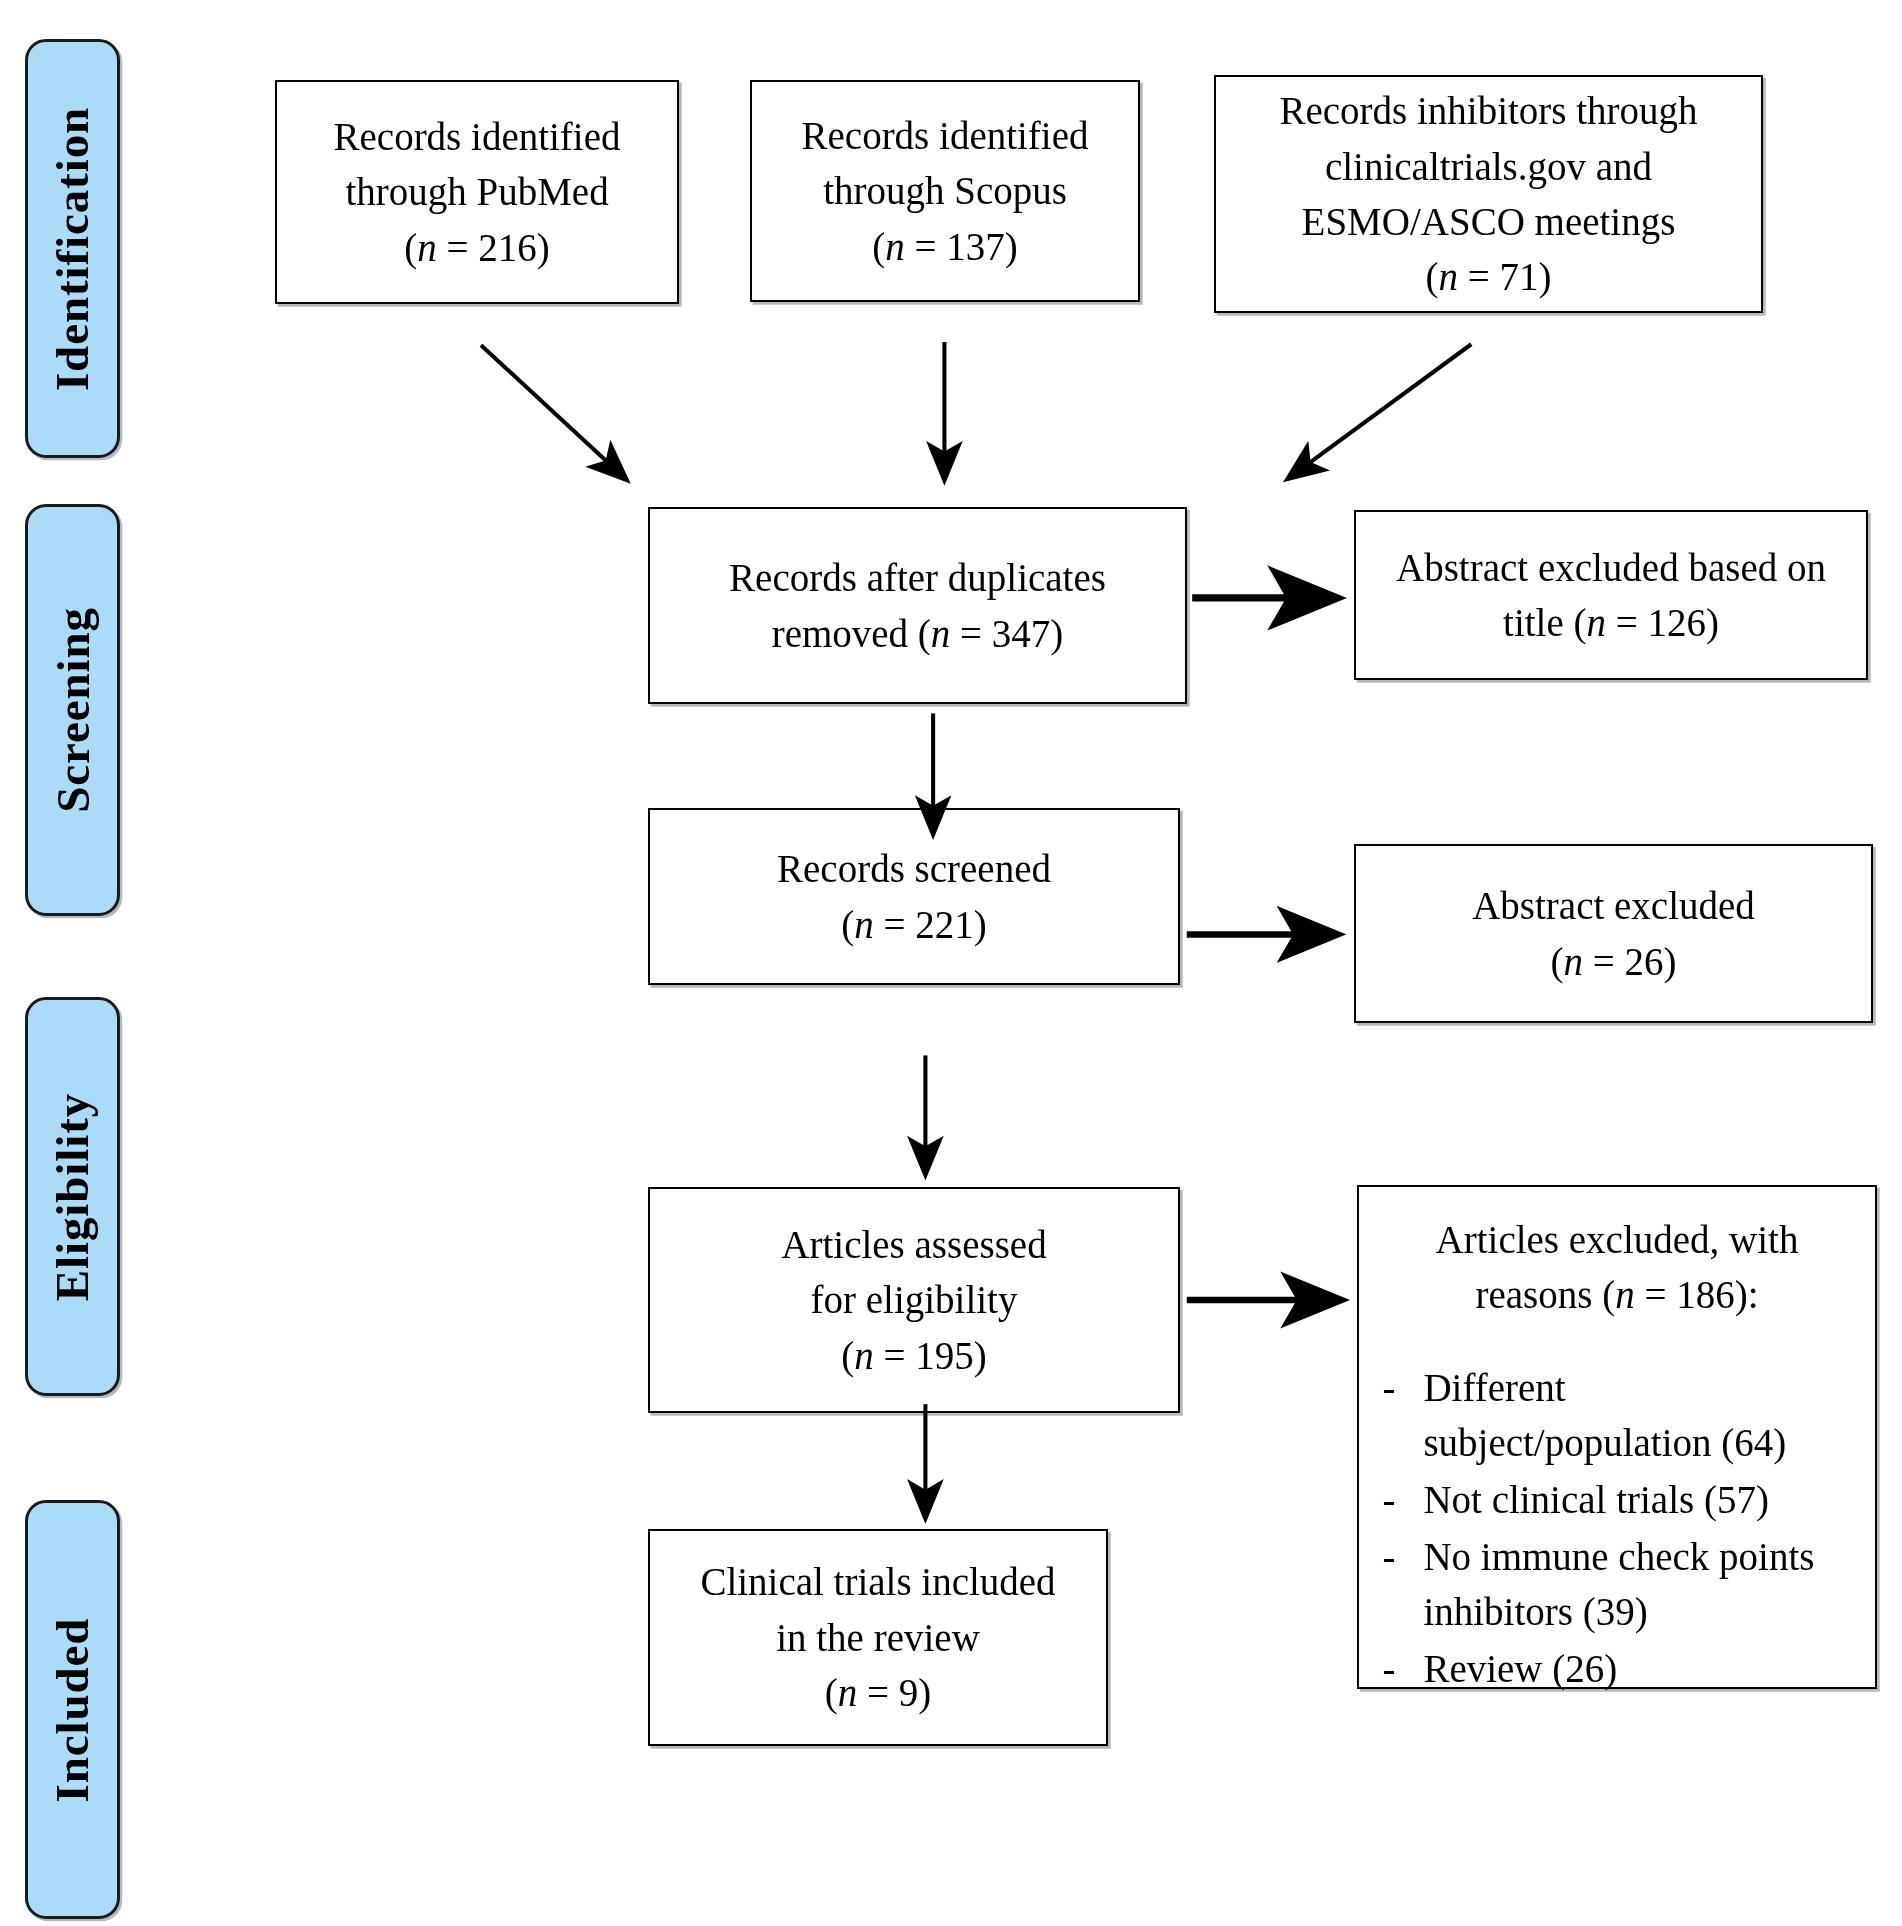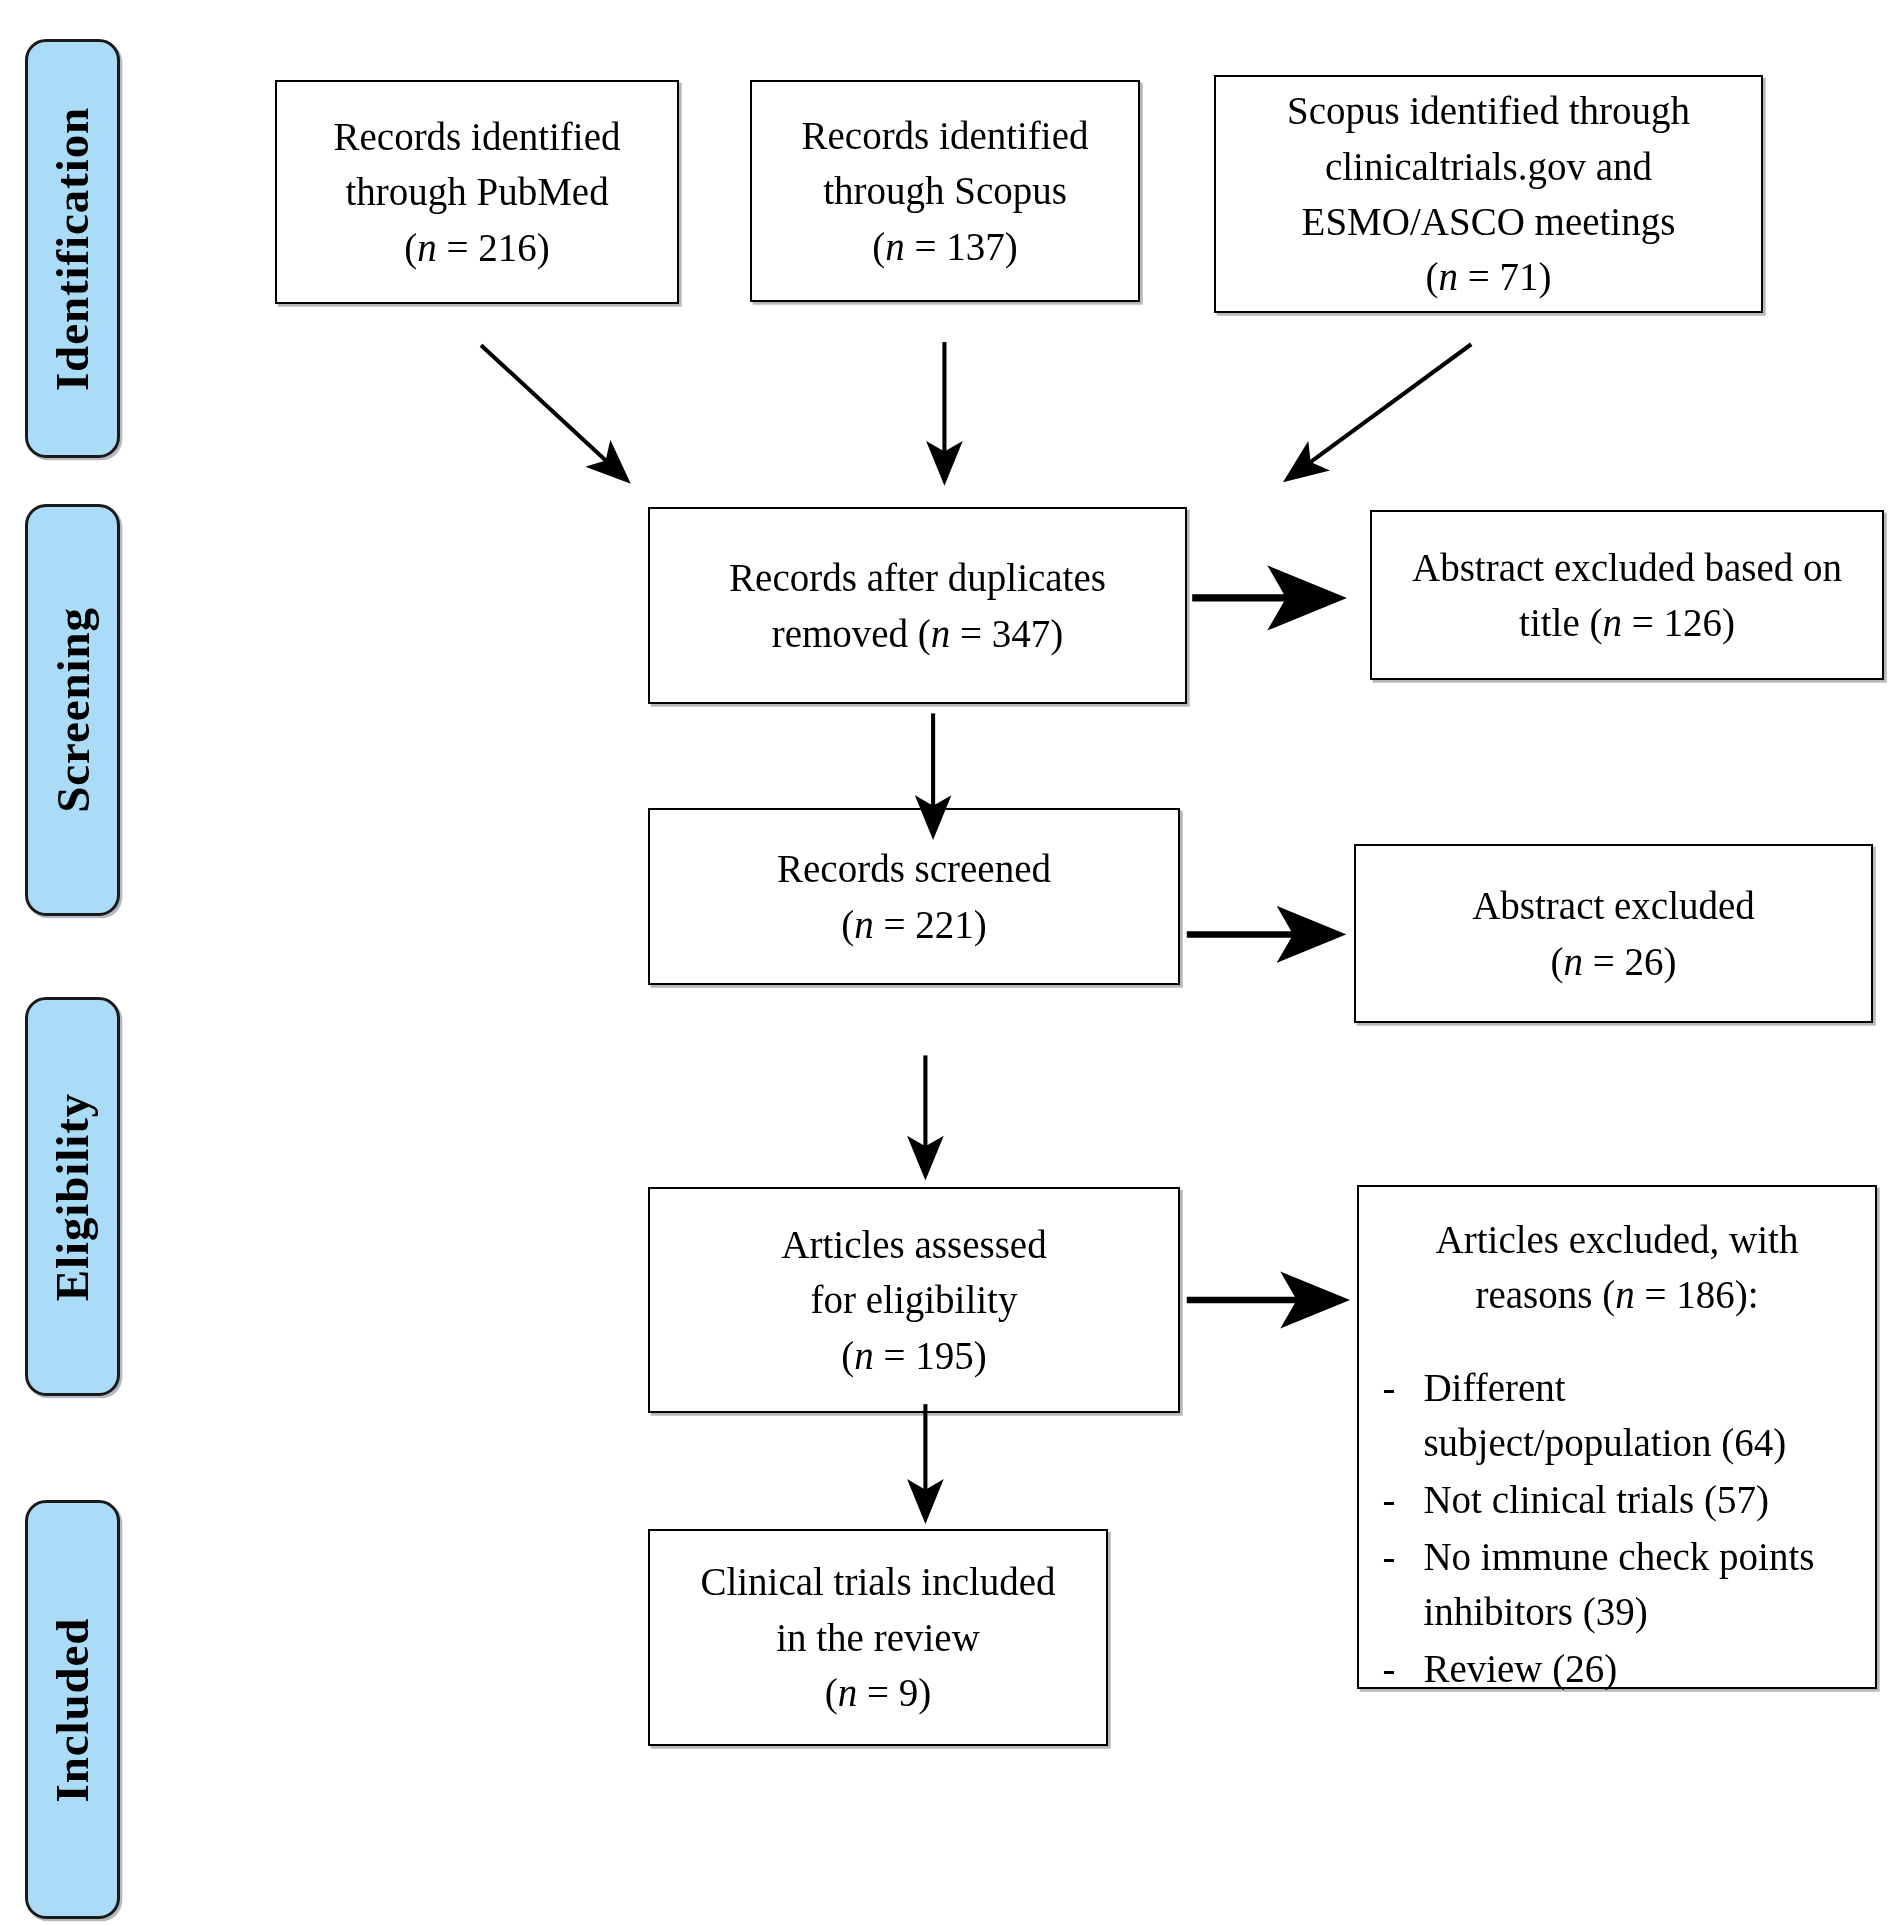--- a/index.html
+++ b/index.html
@@ -127,32 +127,32 @@
     <div class="box-line"><span>(</span><span class="ital">n</span><span> = 216)</span></div>
   </div>
 
   <div class="flow-box" style="left:750px; top:80px; width:390px; height:222px;">
     <div class="box-line">Records identified</div>
     <div class="box-line">through Scopus</div>
     <div class="box-line"><span>(</span><span class="ital">n</span><span> = 137)</span></div>
   </div>
 
   <div class="flow-box" style="left:1214px; top:75px; width:549px; height:238px;">
-    <div class="box-line">Scopus identified through</div>
+    <div class="box-line">Records inhibitors through</div>
     <div class="box-line">clinicaltrials.gov  and</div>
     <div class="box-line">ESMO/ASCO  meetings</div>
     <div class="box-line"><span>(</span><span class="ital">n</span><span> = 71)</span></div>
   </div>
 
   <div class="flow-box" style="left:648px; top:507px; width:539px; height:197px;">
     <div class="box-line">Records after duplicates</div>
     <div class="box-line"><span>removed (</span><span class="ital">n</span><span> = 347)</span></div>
   </div>
 
-  <div class="flow-box" style="left:1354px; top:510px; width:514px; height:170px;margin-left:16px;">
+  <div class="flow-box" style="left:1354px; top:510px; width:514px; height:170px;">
     <div class="box-line">Abstract excluded based on</div>
     <div class="box-line"><span>title (</span><span class="ital">n</span><span> = 126)</span></div>
   </div>
 
   <div class="flow-box" style="left:648px; top:808px; width:532px; height:177px;">
     <div class="box-line">Records screened</div>
     <div class="box-line"><span>(</span><span class="ital">n</span><span> = 221)</span></div>
   </div>
 
   <div class="flow-box" style="left:1354px; top:844px; width:519px; height:179px;">

